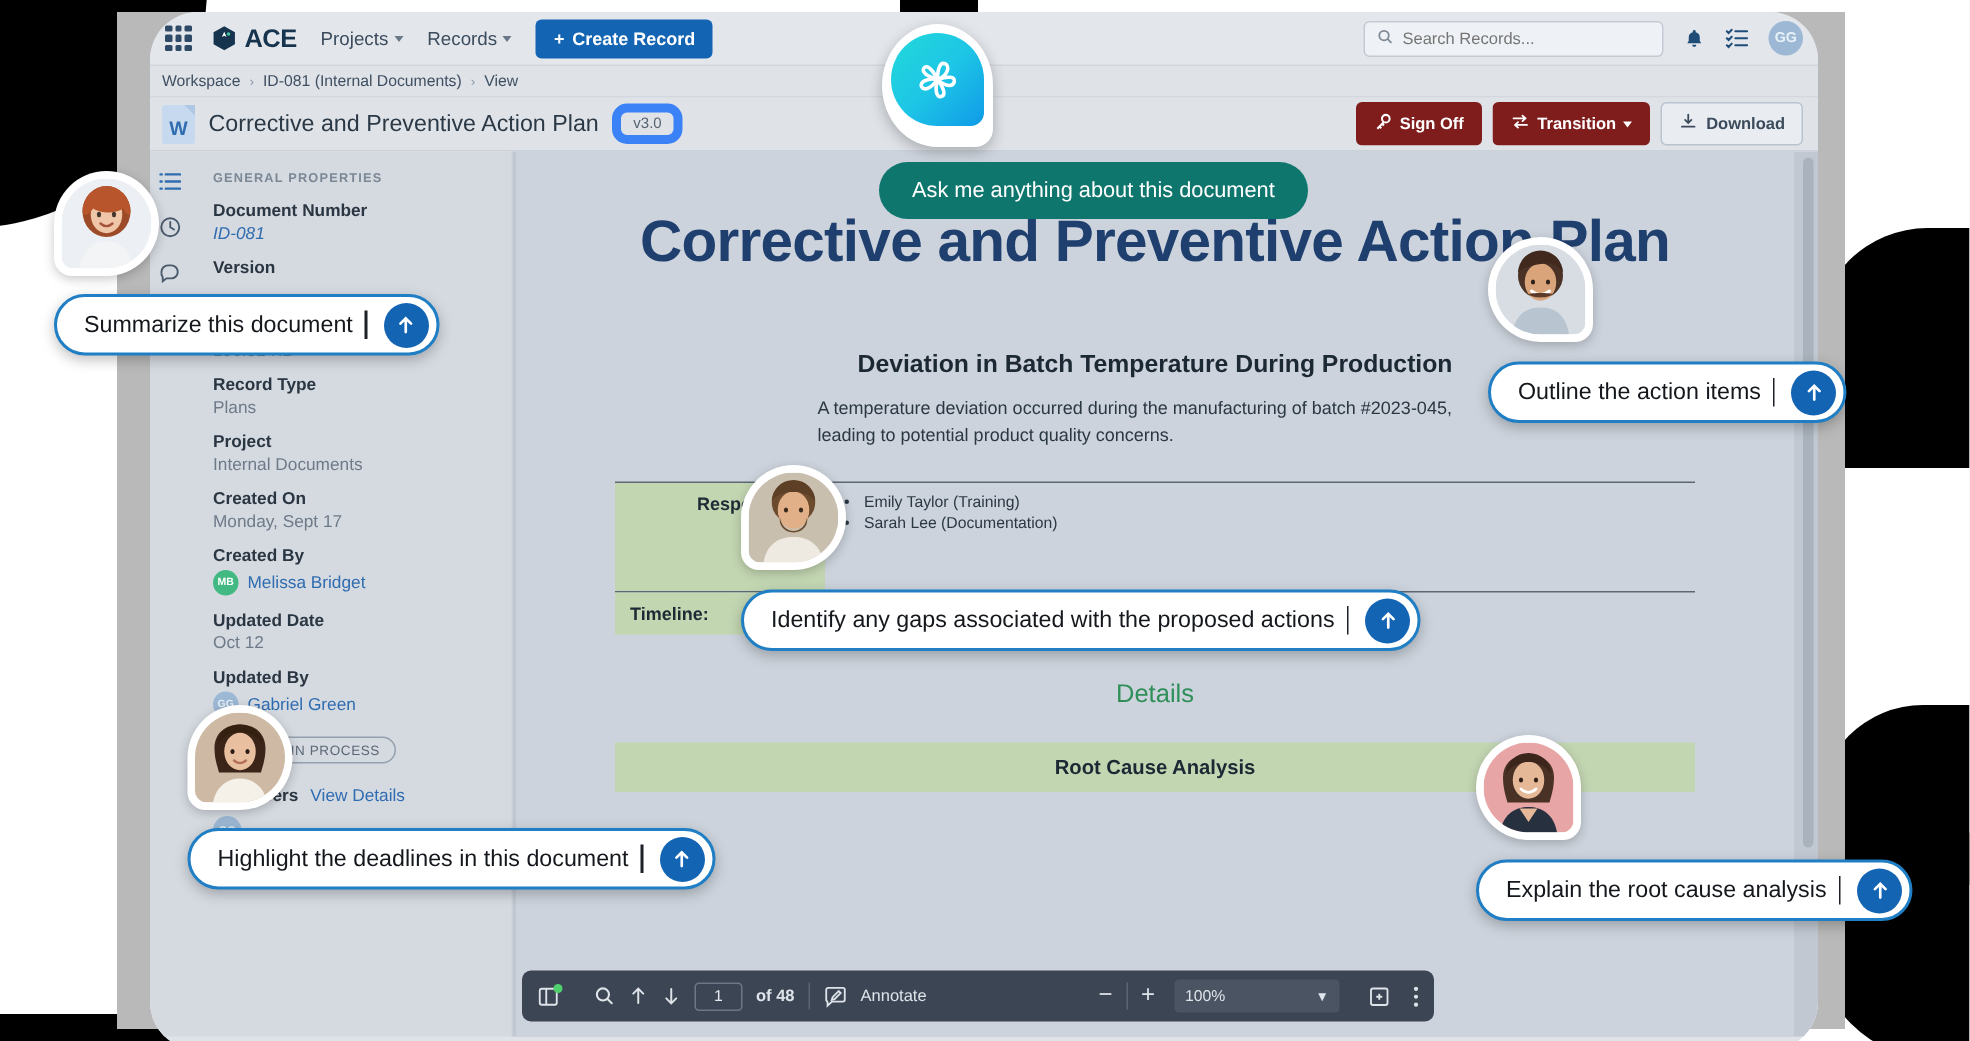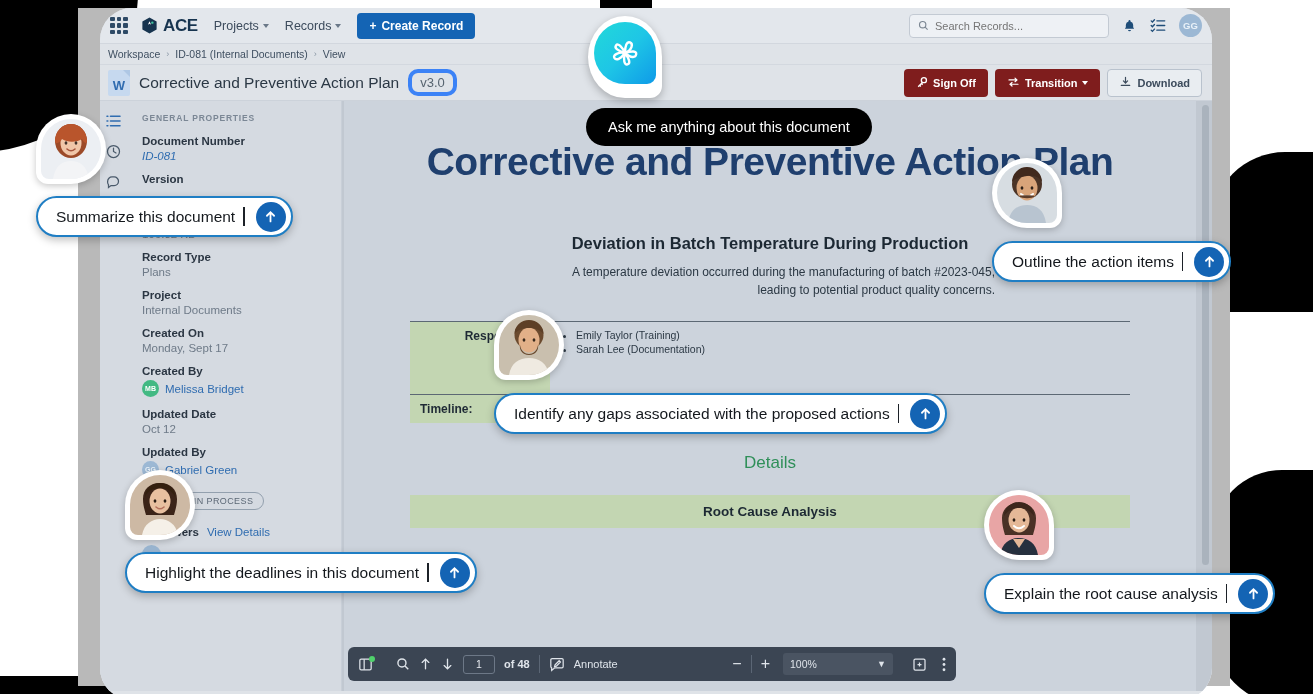--- a/index.html
+++ b/index.html
@@ -115,21 +115,21 @@
   }
   .w-icon {
     width: 22px; height: 26px; background: #c6d9ef; border-radius: 2px;
     position: relative; color: #2f6cb0; font-weight: 700; font-size: 13px;
     display: flex; align-items: flex-end; justify-content: center; padding-bottom: 3px;
   }
   .w-icon::after{ content:""; position:absolute; right:0; top:0;
     border-width:0 7px 7px 0; border-style:solid; border-color:transparent #aec7e4 transparent transparent;}
   .doctitle { font-size: 15.5px; color: #2b3845; font-weight: 400; }
   .vbadge {
-    border: 4px solid #3b82f6; border-radius: 10px; font-size: 13px;
+    border: 6px solid #3b82f6; border-radius: 10px; font-size: 10px;
     color: #56636f; padding: 2px 8px;
   }
   .dochead-right { margin-left: auto; display: flex; align-items: center; gap: 7px; }
   .hbtn {
     border-radius: 4px; font-size: 11px; font-weight: 600; padding: 6px 11px;
     cursor: pointer; display: flex; align-items: center; gap: 5px;
     font-family: inherit; border: 1px solid transparent;
   }
   .hbtn.primary { background: #7f1d1d; color: #fff; }
   .hbtn.ghost { background: #e9edf1; color: #3c4b5c; border-color: #b9c2cd; }
@@ -182,21 +182,21 @@
   }
   .doc-h1 {
     text-align: center; color: #1f3f6e; font-weight: 700;
     font-size: 39px; line-height: 41px; margin-top: 40px; letter-spacing: -0.5px;
   }
   .doc-h2 {
     text-align: center; color: #1c2833; font-weight: 700;
     font-size: 16.5px; margin-top: 52px;
   }
   .doc-p {
-    text-align: right; color: #2b3844; font-size: 12px; line-height: 18px;
+    text-align: left; color: #2b3844; font-size: 12px; line-height: 18px;
     margin: 10px auto 0; width: 450px;
   }
   .dtable { margin: 22px 66px 0; }
   .drow { display: flex; border-top: 1px solid #5c6874; min-height: 26px; }
   .drow .c1 { width: 140px; background: #c3d6b2; padding: 7px 10px;
     font-size: 12px; font-weight: 700; color: #1f2a35; }
   .drow .c2 { flex: 1; padding: 7px 10px; font-size: 10.5px; color: #2b3844; }
   .drow.tall .c1 { min-height: 72px; text-align: right; }
   .bul { margin: 0 0 0 16px; }
   .bul li { margin-bottom: 2px; }
@@ -253,21 +253,21 @@
     white-space: nowrap;
   }
   .bubble .txt { font-size: 15.5px; color: #14181d; }
   .bubble .caretbar { width: 1.5px; height: 19px; background: #1c2128; margin-left: 1px; }
   .send {
     width: 30px; height: 30px; border-radius: 50%; background: #1464b4;
     display: flex; align-items: center; justify-content: center; cursor: pointer;
     flex-shrink: 0; margin-left: 4px;
   }
   .tooltip-black {
-    position: absolute; z-index: 60; background: #000000; color: #fff;
+    position: absolute; z-index: 60; background: #0f766e; color: #fff;
     border-radius: 22px; padding: 11px 22px; font-size: 14.5px; white-space: nowrap;
   }
   .ai-orb {
     position: absolute; z-index: 60; width: 74px; height: 82px;
     background: #fff; border-radius: 50% 50% 12px 50%;
     box-shadow: 0 3px 9px rgba(0,0,0,.25); padding: 6px;
     display:flex; align-items:flex-start; justify-content:center;
   }
   .ai-orb .core {
     width: 62px; height: 62px; border-radius: 50% 50% 9px 50%;

